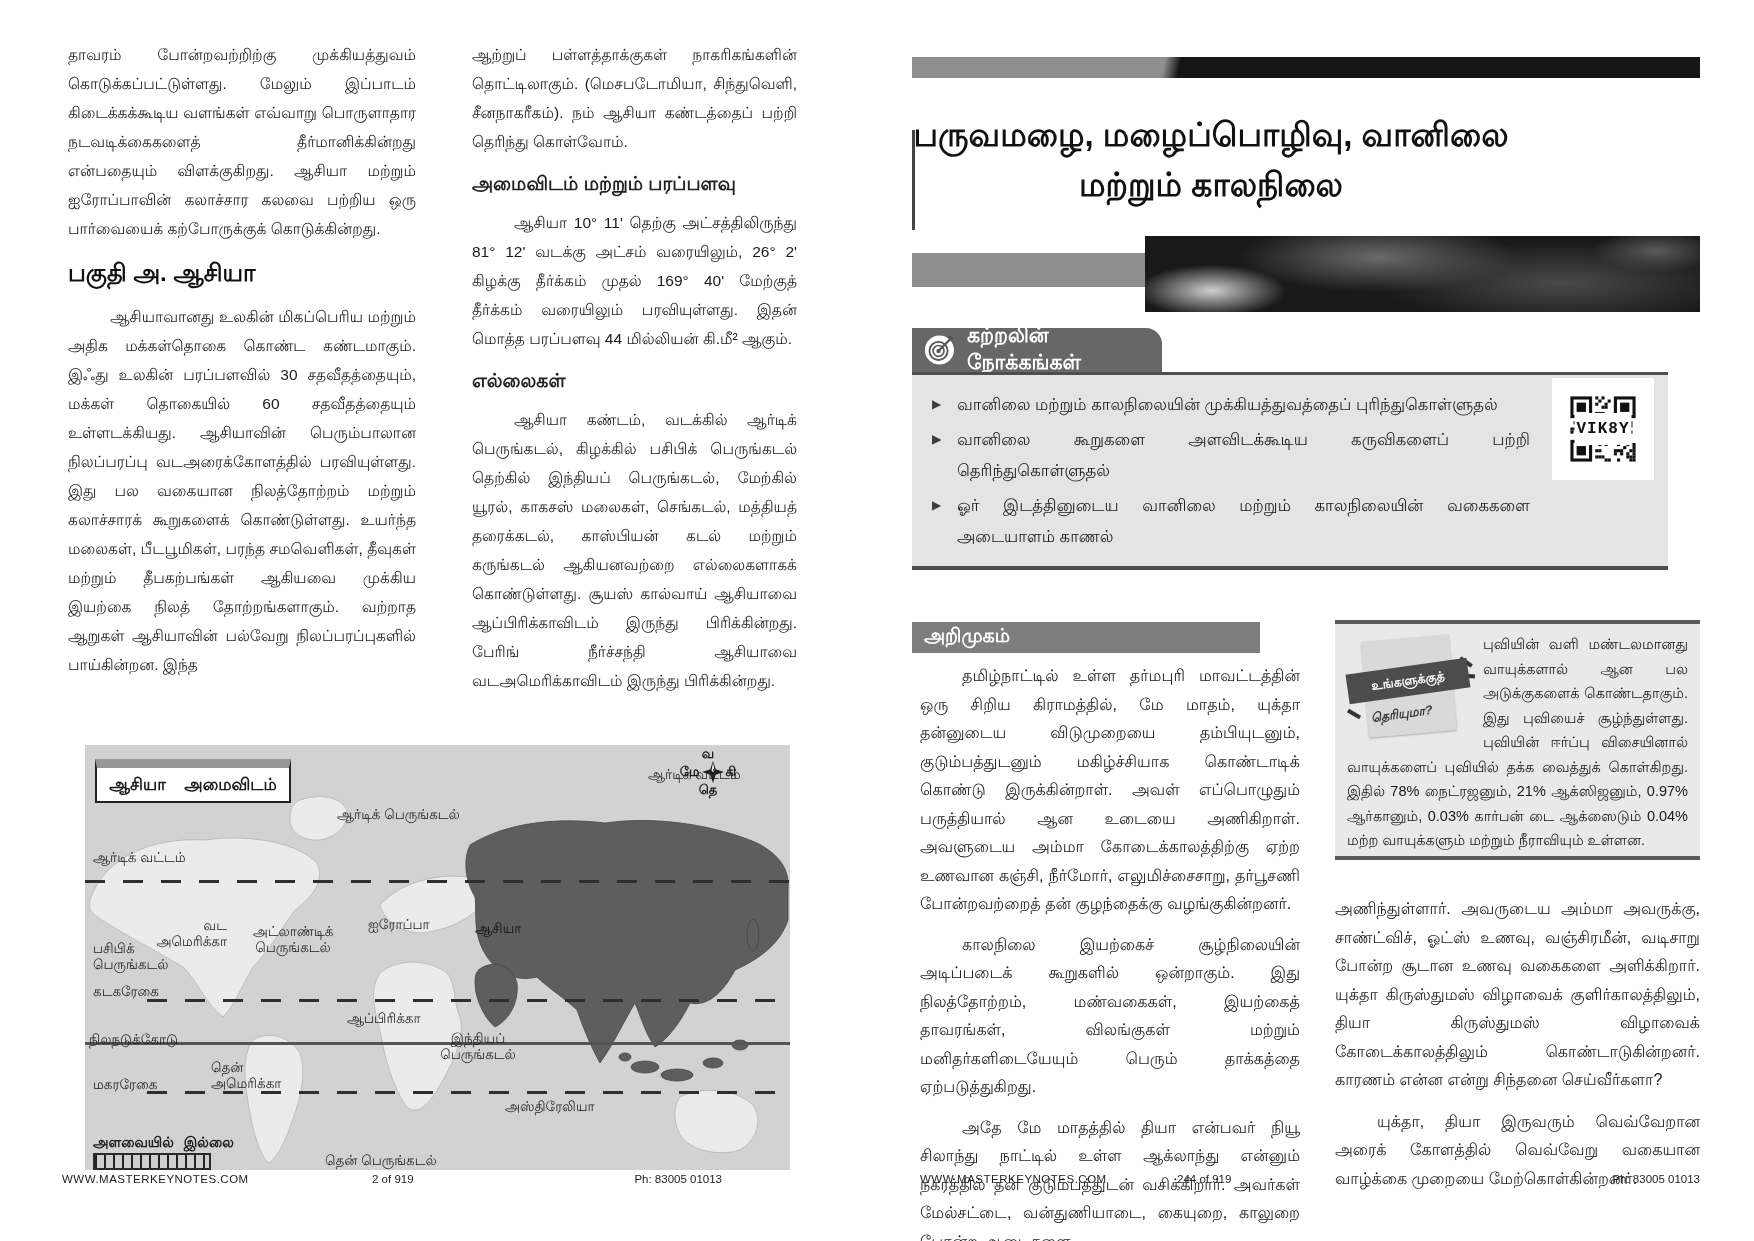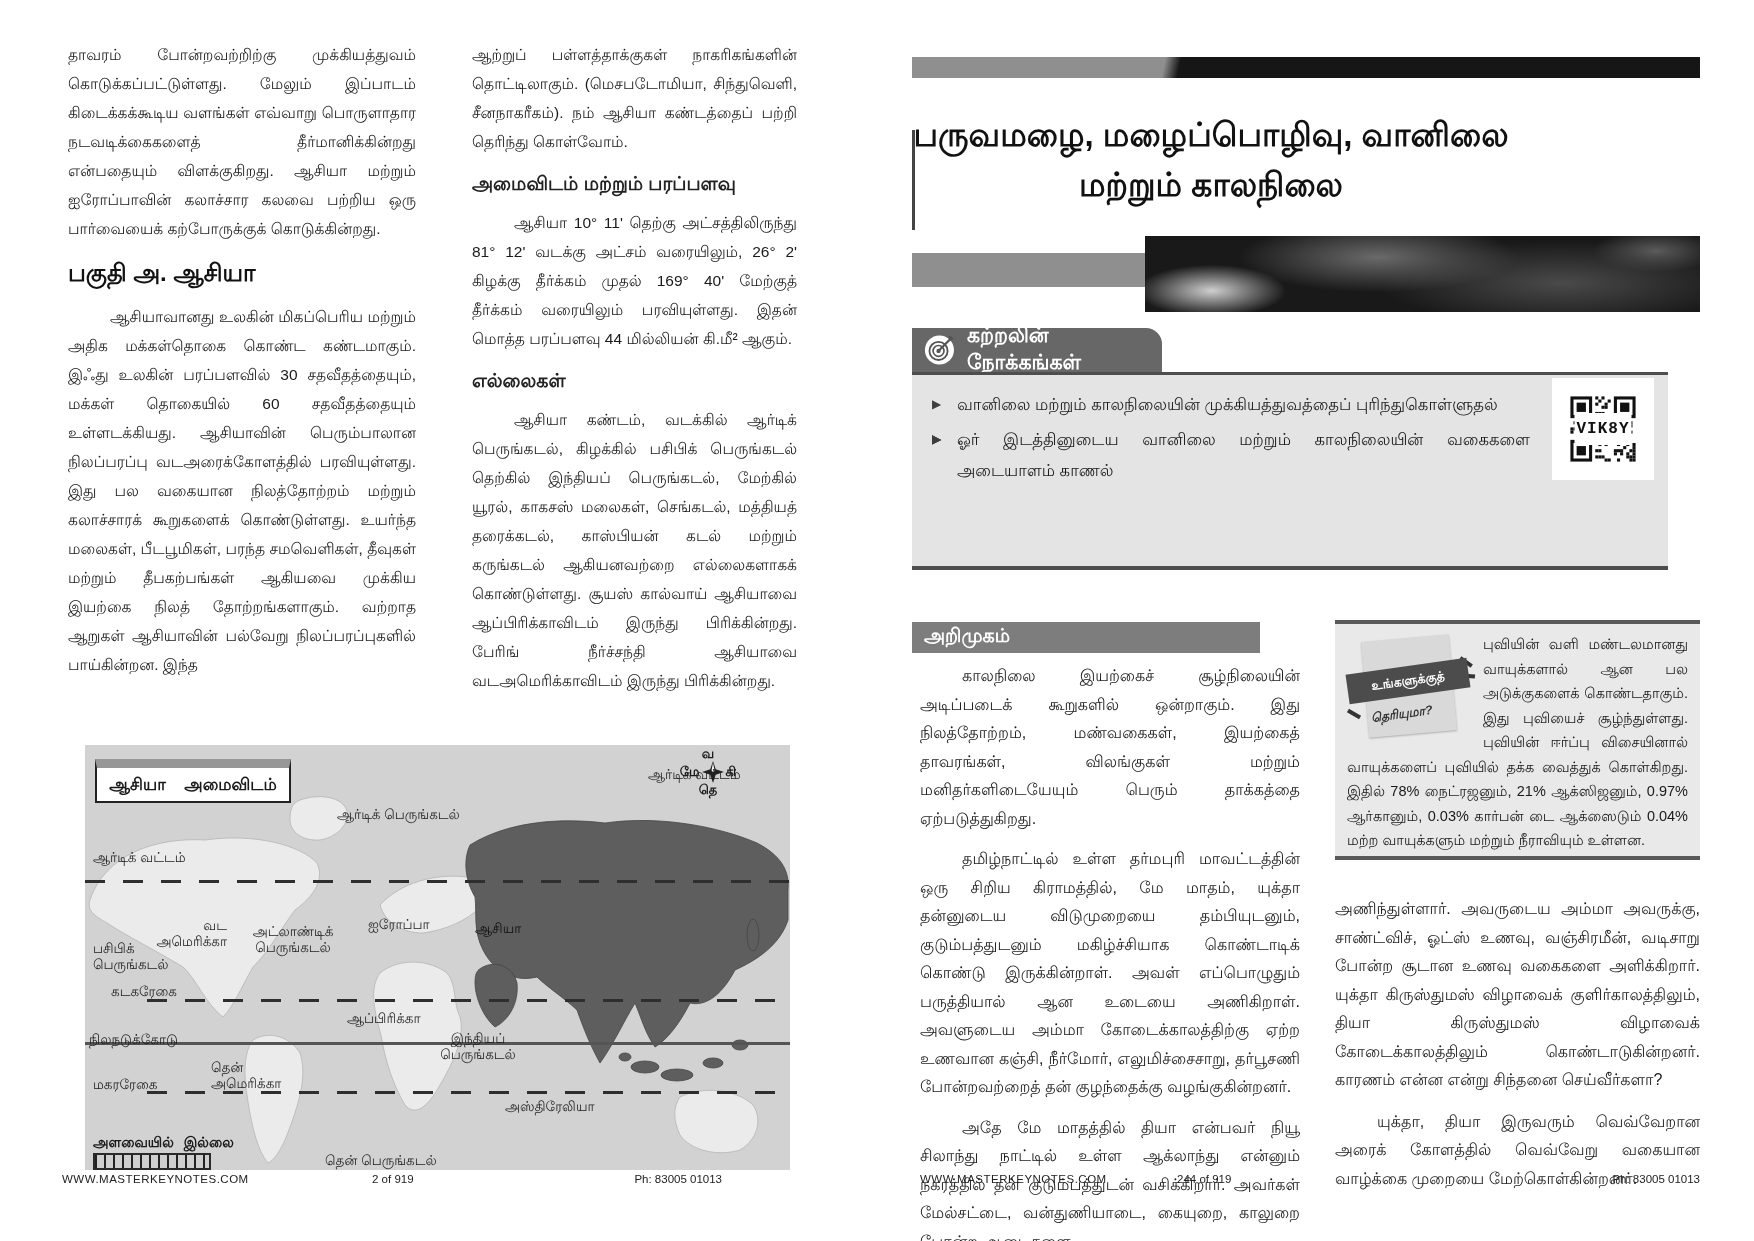--- a/index.html
+++ b/index.html
@@ -150,21 +150,21 @@
     </div>
 
     <div class="map-label" style="left:252px;top:62px">ஆர்டிக் பெருங்கடல்</div>
     <div class="map-label" style="left:8px;top:105px">ஆர்டிக் வட்டம்</div>
     <div class="map-label" style="left:563px;top:22px">ஆர்டிக் வட்டம்</div>
     <div class="map-label" style="left:60px;top:173px;width:82px;text-align:right">வட அமெரிக்கா</div>
     <div class="map-label" style="left:8px;top:196px;width:84px">பசிபிக் பெருங்கடல்</div>
     <div class="map-label" style="left:160px;top:179px;width:96px;text-align:center">அட்லாண்டிக் பெருங்கடல்</div>
     <div class="map-label" style="left:283px;top:172px">ஐரோப்பா</div>
     <div class="map-label" style="left:390px;top:176px;color:#0c0c0c">ஆசியா</div>
-    <div class="map-label" style="left:26px;top:239px">கடகரேகை</div>
+    <div class="map-label" style="left:8px;top:239px">கடகரேகை</div>
     <div class="map-label" style="left:262px;top:266px">ஆப்பிரிக்கா</div>
     <div class="map-label" style="left:4px;top:287px">நிலநடுக்கோடு</div>
     <div class="map-label" style="left:348px;top:286px;width:90px;text-align:center">இந்தியப் பெருங்கடல்</div>
     <div class="map-label" style="left:126px;top:315px;width:82px;">தென் அமெரிக்கா</div>
     <div class="map-label" style="left:8px;top:332px">மகரரேகை</div>
     <div class="map-label" style="left:420px;top:354px">அஸ்திரேலியா</div>
     <div class="map-label" style="left:240px;top:408px">தென் பெருங்கடல்</div>
 
     <div id="scale-note">அளவையில் இல்லை</div>
     <div id="scale-ruler"></div>
@@ -197,21 +197,21 @@
       <line x1="31" y1="3" x2="17" y2="17" stroke="#555" stroke-width="2.4"></line>
       <path d="M29,1 L33,5 L28,7 L27,2 Z" fill="#555"></path>
     </svg>
     <span>கற்றலின் நோக்கங்கள்</span>
   </div>
 
   <div class="abs" id="obj-box">
     <ul>
       <li><span class="arrow">▶</span><span>வானிலை மற்றும் காலநிலையின் முக்கியத்துவத்தைப் புரிந்துகொள்ளுதல்</span></li>
       <li><span class="arrow">▶</span></li>
-      <li><span class="arrow">▶</span></li>
+      <li><span class="arrow">▶</span><span>வானிலை கூறுகளை அளவிடக்கூடிய கருவிகளைப் பற்றி தெரிந்துகொள்ளுதல்</span></li>
       <li><span class="arrow">▶</span><span>ஓர் இடத்தினுடைய வானிலை மற்றும் காலநிலையின் வகைகளை அடையாளம் காணல்</span></li>
     </ul>
     <div id="qr">
       <svg width="90" height="90" viewBox="0 0 29 29">
         <rect width="29" height="29" fill="#fff"></rect>
         <g fill="#111">
           <rect x="4" y="4" width="7" height="7"></rect>
             <rect x="18" y="4" width="7" height="7"></rect>
             <rect x="4" y="18" width="7" height="7"></rect>
         </g>
@@ -333,22 +333,22 @@
             <rect x="24" y="24" width="1" height="1"></rect>
           </g>
       </svg>
       <div class="qr-label">VIK8Y</div>
     </div>
   </div>
 
   <div class="abs" id="intro-bar">அறிமுகம்</div>
 
   <div class="abs" id="rp-col1">
+    <p class="body ind">தமிழ்நாட்டில் உள்ள தர்மபுரி மாவட்டத்தின் ஒரு சிறிய கிராமத்தில், மே மாதம், யுக்தா தன்னுடைய விடுமுறையை தம்பியுடனும், குடும்பத்துடனும் மகிழ்ச்சியாக கொண்டாடிக் கொண்டு இருக்கின்றாள். அவள் எப்பொழுதும் பருத்தியால் ஆன உடையை அணிகிறாள். அவளுடைய அம்மா கோடைக்காலத்திற்கு ஏற்ற உணவான கஞ்சி, நீர்மோர், எலுமிச்சைசாறு, தர்பூசணி போன்றவற்றைத் தன் குழந்தைக்கு வழங்குகின்றனர்.</p>
     <p class="body ind">காலநிலை இயற்கைச் சூழ்நிலையின் அடிப்படைக் கூறுகளில் ஒன்றாகும். இது நிலத்தோற்றம், மண்வகைகள், இயற்கைத் தாவரங்கள், விலங்குகள் மற்றும் மனிதர்களிடையேயும் பெரும் தாக்கத்தை ஏற்படுத்துகிறது.</p>
-    <p class="body ind">தமிழ்நாட்டில் உள்ள தர்மபுரி மாவட்டத்தின் ஒரு சிறிய கிராமத்தில், மே மாதம், யுக்தா தன்னுடைய விடுமுறையை தம்பியுடனும், குடும்பத்துடனும் மகிழ்ச்சியாக கொண்டாடிக் கொண்டு இருக்கின்றாள். அவள் எப்பொழுதும் பருத்தியால் ஆன உடையை அணிகிறாள். அவளுடைய அம்மா கோடைக்காலத்திற்கு ஏற்ற உணவான கஞ்சி, நீர்மோர், எலுமிச்சைசாறு, தர்பூசணி போன்றவற்றைத் தன் குழந்தைக்கு வழங்குகின்றனர்.</p>
     <p class="body ind">அதே மே மாதத்தில் தியா என்பவர் நியூ சிலாந்து நாட்டில் உள்ள ஆக்லாந்து என்னும் நகரத்தில் தன் குடும்பத்துடன் வசிக்கிறார். அவர்கள் மேல்சட்டை, வன்துணியாடை, கையுறை, காலுறை போன்ற ஆடைகளை</p>
   </div>
 
   <div class="abs" id="know-box">
     <div id="ribbon">
       <div class="sheet"></div>
       <div class="tick t1"></div>
       <div class="tick t2"></div>
       <div class="tick t3"></div>
       <div class="band">உங்களுக்குத்</div>

